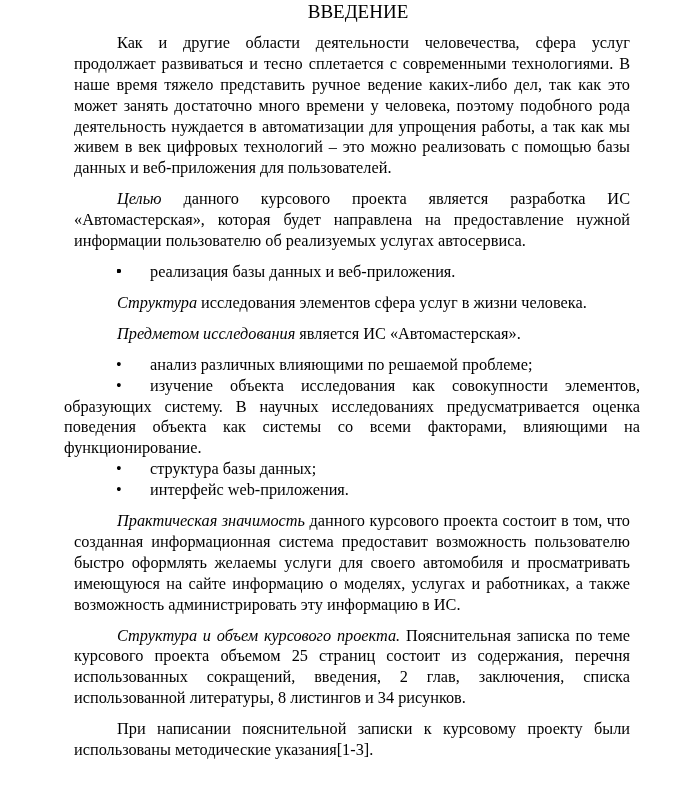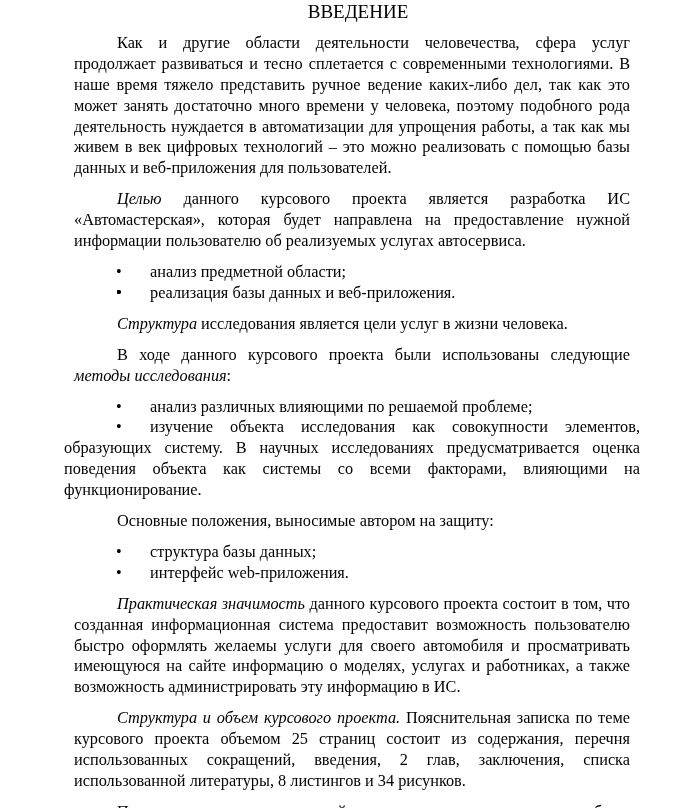--- a/index.html
+++ b/index.html
@@ -24,37 +24,36 @@
 
 <div class="page">
   <div class="title">ВВЕДЕНИЕ</div>
 
   <p>Как и другие области деятельности человечества, сфера услуг продолжает развиваться и тесно сплетается с современными технологиями. В наше время тяжело представить ручное ведение каких-либо дел, так как это может занять достаточно много времени у человека, поэтому подобного рода деятельность нуждается в автоматизации для упрощения работы, а так как мы живем в век цифровых технологий – это можно реализовать с помощью базы данных и веб-приложения для пользователей.</p>
 
   <p><em>Целью</em><span> данного курсового проекта является разработка ИС «Автомастерская», которая будет направлена на предоставление нужной информации пользователю об реализуемых услугах автосервиса.</span></p>
 
 
   <ul class="tasks">
-    <li><span class="bullet">•</span><span>анализ предметной области;</span></li>
+    <li><span class="bullet">•</span></li>
     <li><span class="bullet">•</span></li>
     <li><span class="bullet">•</span></li>
     <li><span class="bullet">•</span><span>реализация базы данных и веб-приложения.</span></li>
   </ul>
 
-  <p class="noindent" style="padding-left:43px"><em>Структура</em><span> исследования является цели услуг в жизни человека.</span></p>
+  <p class="noindent" style="padding-left:43px"><em>Структура</em><span> исследования элементов сфера услуг в жизни человека.</span></p>
 
+  <p class="noindent" style="padding-left:43px"><em>Предметом исследования</em><span> является ИС «Автомастерская».</span></p>
 
-  <p><span>В ходе данного курсового проекта были использованы следующие </span><em>методы исследования</em><span>:</span></p>
 
   <ul class="methods">
     <li><span class="bullet">•</span><span>анализ различных влияющими по решаемой проблеме;</span></li>
     <li><span class="bullet">•</span><span>изучение объекта исследования как совокупности элементов, образующих систему. В научных исследованиях предусматривается оценка поведения объекта как системы со всеми факторами, влияющими на функционирование.</span></li>
   </ul>
 
-  <p>Основные положения, выносимые автором на защиту:</p>
 
   <ul class="tasks">
     <li><span class="bullet">•</span><span>структура базы данных;</span></li>
     <li><span class="bullet">•</span><span>интерфейс web-приложения.</span></li>
   </ul>
 
   <p><em>Практическая значимость</em><span> данного курсового проекта состоит в том, что созданная информационная система предоставит возможность пользователю быстро оформлять желаемы услуги для своего автомобиля и просматривать имеющуюся на сайте информацию о моделях, услугах и работниках, а также возможность администрировать эту информацию в ИС.</span></p>
 
   <p><em>Структура и объем курсового проекта.</em><span> Пояснительная записка по теме курсового проекта объемом 25 страниц состоит из содержания, перечня использованных сокращений, введения, 2 глав, заключения, списка использованной литературы, 8 листингов и 34 рисунков.</span></p>
 

